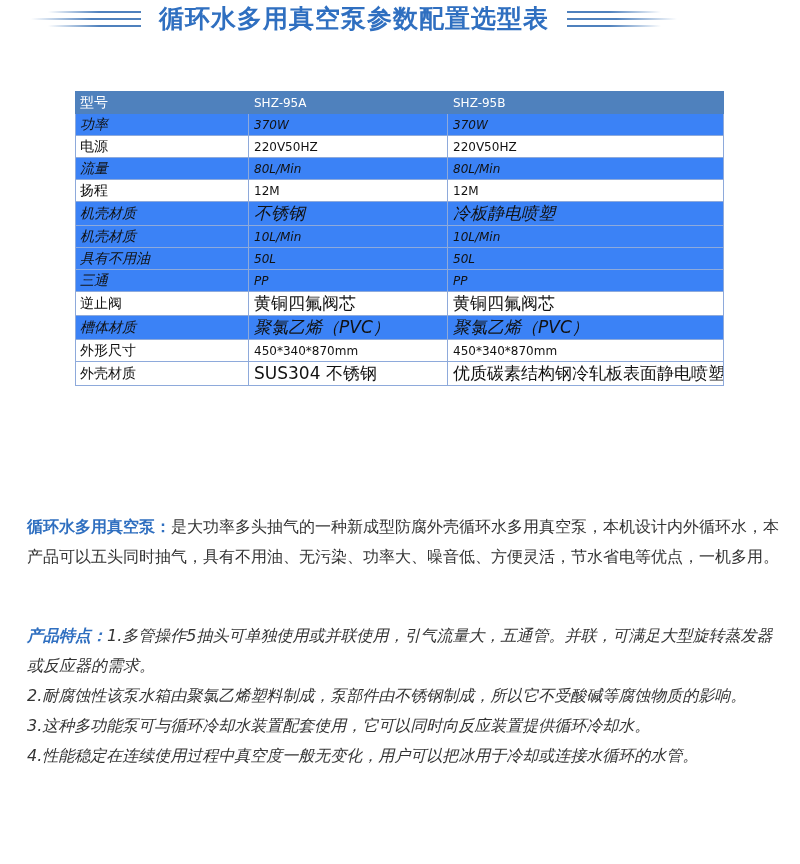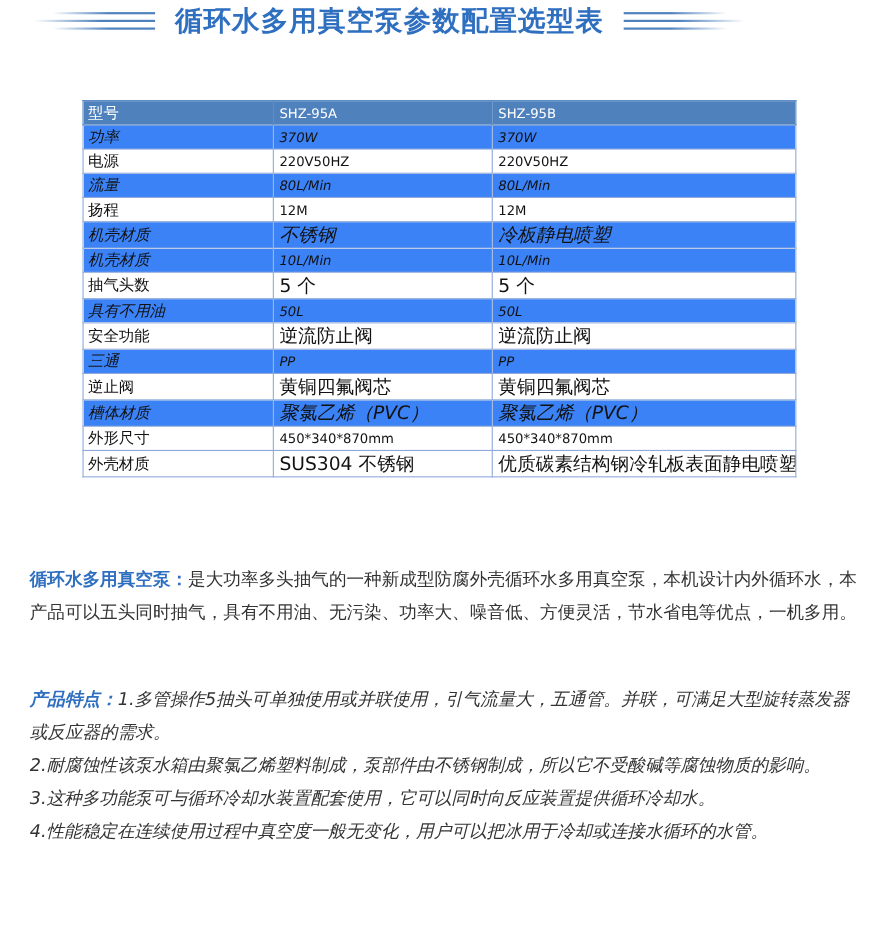--- a/index.html
+++ b/index.html
@@ -105,34 +105,24 @@
       <tr class="odd">
         <td class="label">机壳材质</td>
         <td class="cjk">不锈钢</td>
         <td class="cjk">冷板静电喷塑</td>
       </tr>
       <tr class="odd">
         <td class="label">机壳材质</td>
         <td>10L/Min</td>
         <td>10L/Min</td>
       </tr>
-      <tr class="even">
-        <td class="label">抽气头数</td>
-        <td class="cjk">5 个</td>
-        <td class="cjk">5 个</td>
-      </tr>
       <tr class="odd">
         <td class="label">具有不用油</td>
         <td>50L</td>
         <td>50L</td>
-      </tr>
-      <tr class="even">
-        <td class="label">安全功能</td>
-        <td class="cjk">逆流防止阀</td>
-        <td class="cjk">逆流防止阀</td>
       </tr>
       <tr class="odd">
         <td class="label">三通</td>
         <td>PP</td>
         <td>PP</td>
       </tr>
       <tr class="even">
         <td class="label">逆止阀</td>
         <td class="cjk">黄铜四氟阀芯</td>
         <td class="cjk">黄铜四氟阀芯</td>

